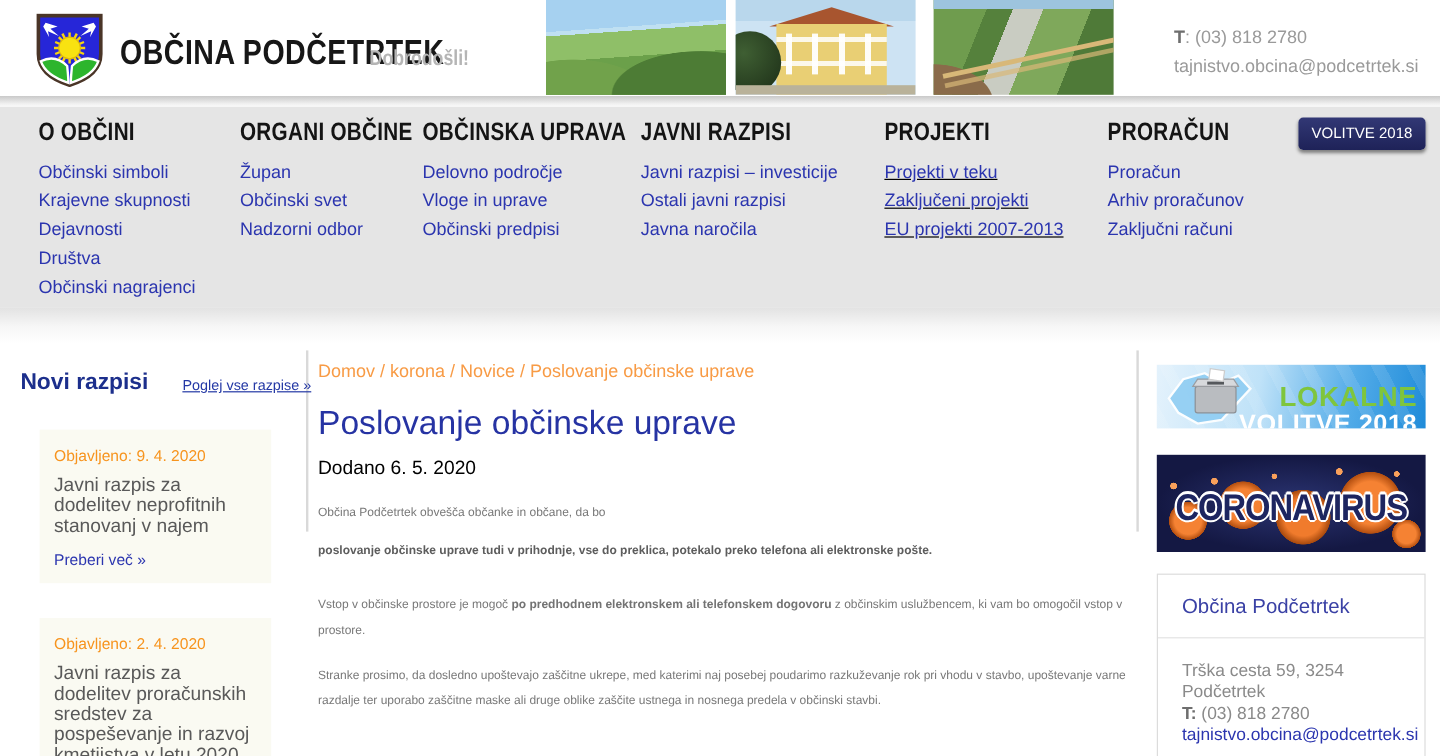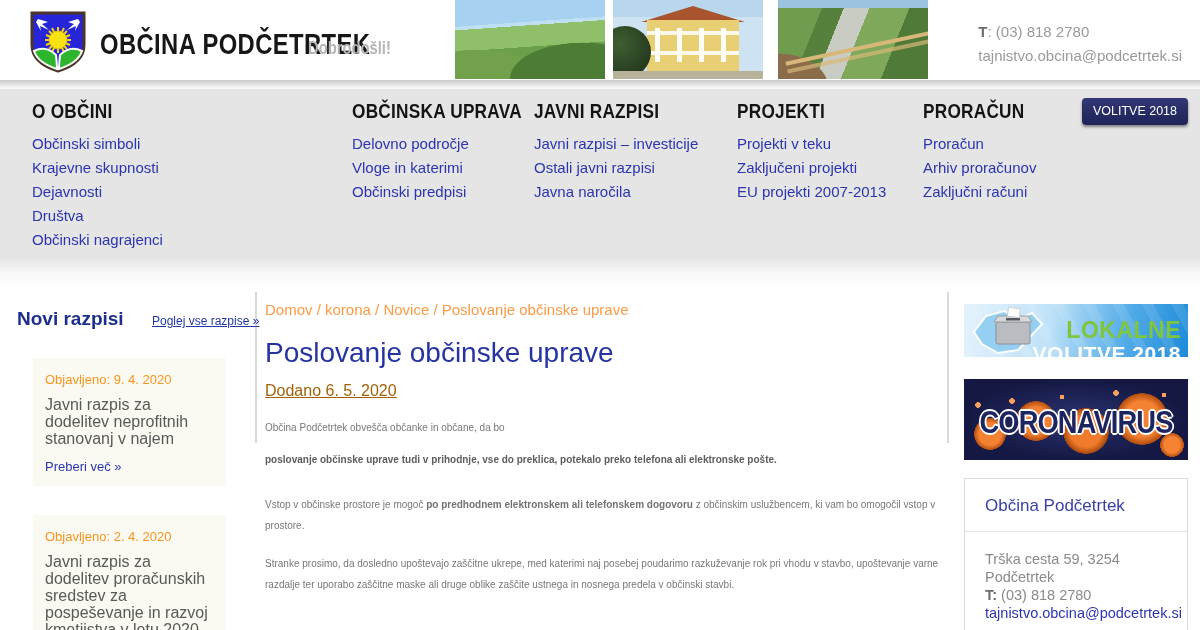--- a/index.html
+++ b/index.html
@@ -46,21 +46,21 @@
       linear-gradient(112deg, #6f9c4e 0 26%, #55813c 26% 38%, #c9ccc2 38% 52%, #7fa85b 52% 74%, #4f7a38 74%); }
   .photo3 .fence { position:absolute; left:6px; top:44px; width:170px; height:4px; background:#d8b878;
     transform:rotate(-12deg); box-shadow:0 8px 0 rgba(216,184,120,.7); }
 
   
   .nav { position:absolute; left:0; top:89px; width:1200px; height:167px; background:#e5e5e5; }
   .nav-col { position:absolute; top:10px; }
   .nav-col h3 { font-size:21px; font-weight:bold; color:#141414; letter-spacing:.3px; margin-bottom:9px; }
   .nav-col a { display:block; font-size:15px; color:#2b35af; text-decoration:none;
     line-height:24px; cursor:pointer; }
-  .c1{left:32px;} .c2{left:200px;} .c3{left:352px;} .c4{left:534px;} .c5{left:737px;} .c6{left:923px;}
+  .c1{left:32px;} .c2{left:200px;} .c3{left:352px;} .c4{left:534px;} .c5{left:737px;text-decoration:underline;} .c6{left:923px;}
   .volitve-btn { position:absolute; right:12px; top:9px; padding:6px 11px 7px;
     background:linear-gradient(#323875,#1e2258); border-radius:4px; color:#fff; font-size:12.5px;
     box-shadow:0 2px 3px rgba(0,0,0,.45); cursor:pointer; }
   .nav-shadow { position:absolute; left:0; top:256px; width:1200px; height:30px;
     background:linear-gradient(#e2e2e2,#f7f7f7 55%,#ffffff); }
 
   
   .divider-v { position:absolute; top:292px; bottom:0; width:2px; background:#d9d9d9; }
   .dv1 { left:255px; } .dv2 { left:947px; }
 
@@ -72,21 +72,21 @@
   .nc1 { top:358px; height:128px; }
   .nc2 { top:515px; height:140px; }
   .news-date { font-size:13px; color:#f7941e; }
   .news-title { margin-top:9px; font-size:16px; font-weight:normal; color:#595959; line-height:17px; cursor:pointer; }
   .news-more { margin-top:12px; font-size:13px; color:#2b35af; cursor:pointer; }
 
   
   .article { position:absolute; left:265px; top:301px; width:683px; }
   .breadcrumb { font-size:15px; color:#f89b45; cursor:pointer; }
   .article h1 { margin-top:19px; font-size:28px; font-weight:normal; color:#2633a3; }
-  .art-date { margin-top:13px; font-size:16px; color:#a16207;text-decoration:underline; }
+  .art-date { margin-top:13px; font-size:16px; color:#000000; }
   .article p { margin-top:17px; font-size:10px; color:#787878; line-height:21px; }
   .article p.lead-bold { font-weight:bold; color:#5d5d5d; margin-top:11px; }
   .article p b { color:#737373; }
   .article p.spaced { margin-top:24px; }
 
   
   .right-col { position:absolute; left:964px; top:304px; width:224px; }
   .banner { position:relative; width:224px; overflow:hidden; cursor:pointer; }
   .b-volitve { height:53px;
     background:
@@ -176,25 +176,31 @@
 
     <div class="nav-col c1">
       <h3><span class="cond">O OBČINI</span></h3>
       <a>Občinski simboli</a>
       <a>Krajevne skupnosti</a>
       <a>Dejavnosti</a>
       <a>Društva</a>
       <a>Občinski nagrajenci</a>
     </div>
 
+    <div class="nav-col c2">
+      <h3><span class="cond">ORGANI OBČINE</span></h3>
+      <a>Župan</a>
+      <a>Občinski svet</a>
+      <a>Nadzorni odbor</a>
+    </div>
 
     <div class="nav-col c3">
       <h3><span class="cond">OBČINSKA UPRAVA</span></h3>
       <a>Delovno področje</a>
-      <a>Vloge in katerimi</a>
+      <a>Vloge in uprave</a>
       <a>Občinski predpisi</a>
     </div>
 
     <div class="nav-col c4">
       <h3><span class="cond">JAVNI RAZPISI</span></h3>
       <a>Javni razpisi – investicije</a>
       <a>Ostali javni razpisi</a>
       <a>Javna naročila</a>
     </div>
 

